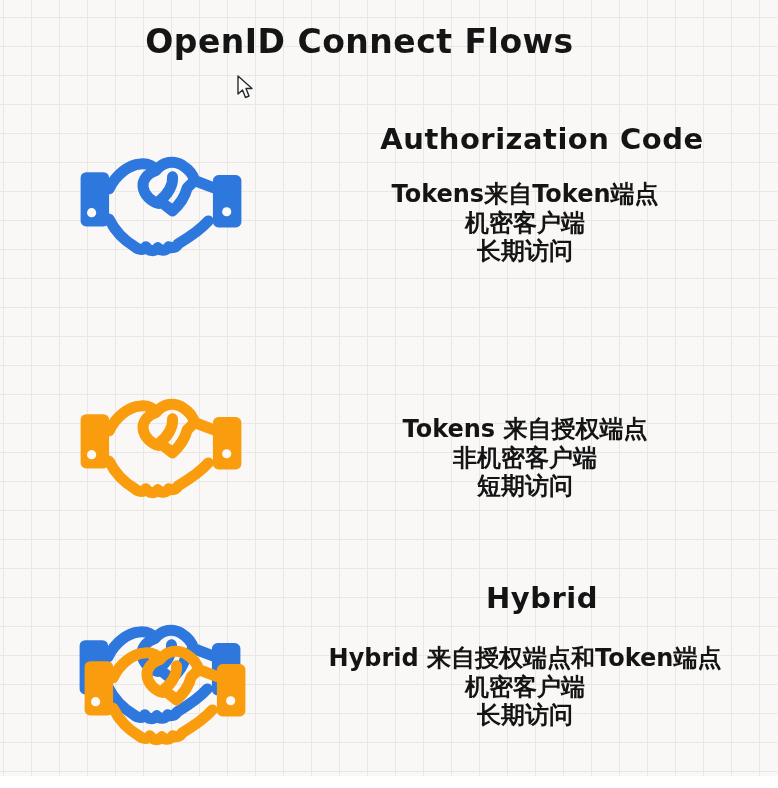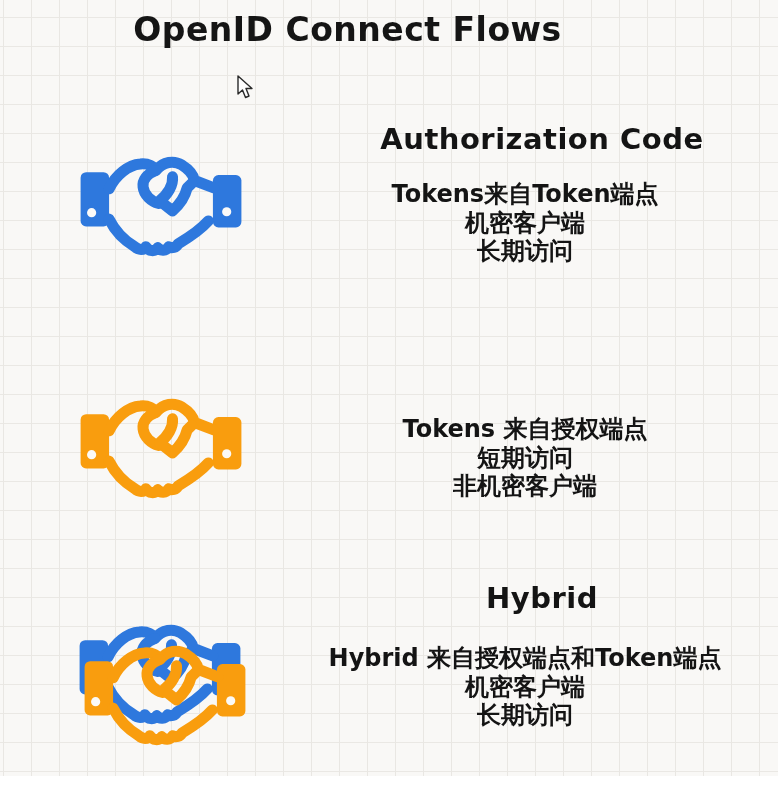--- a/index.html
+++ b/index.html
@@ -14,21 +14,21 @@
     background-image:
       linear-gradient(to right,#e9e7e3 1px,transparent 1px),
       linear-gradient(to bottom,#eae8e4 1px,transparent 1px);
     background-size:28px 29px;
     background-position:3px 17px;
   }
   .bottom-strip{
     position:absolute;left:0;right:0;bottom:0;height:12px;background:#ffffff;
   }
   .page-title{
-    position:absolute;left:95px;top:10px;width:505px;margin:0;
+    position:absolute;left:95px;top:10px;width:505px;margin:12px;
     text-align:center;
     font-size:33px;font-weight:800;letter-spacing:0.5px;color:#151515;
   }
   .sec-head{
     position:absolute;left:292px;width:500px;margin:0;
     text-align:center;
     font-size:29px;font-weight:800;letter-spacing:0.5px;color:#141414;
   }
   .sec-body{
     position:absolute;left:275px;width:500px;
@@ -91,22 +91,22 @@
     <div>长期访问</div>
   </div>
 
   <div class="icon-wrap icon-2">
     <svg class="hs-svg">
         <use href="#hs"></use>
       </svg>
   </div>
   <div class="sec-body body-2">
     <div>Tokens 来自授权端点</div>
+    <div>非机密客户端</div>
     <div>短期访问</div>
-    <div>非机密客户端</div>
   </div>
 
   <div class="hybrid-wrap">
     <div class="hybrid-blue">
       <svg class="hs-svg">
           <use href="#hs"></use>
         </svg>
     </div>
     <div class="hybrid-orange">
       <svg class="hs-svg">

